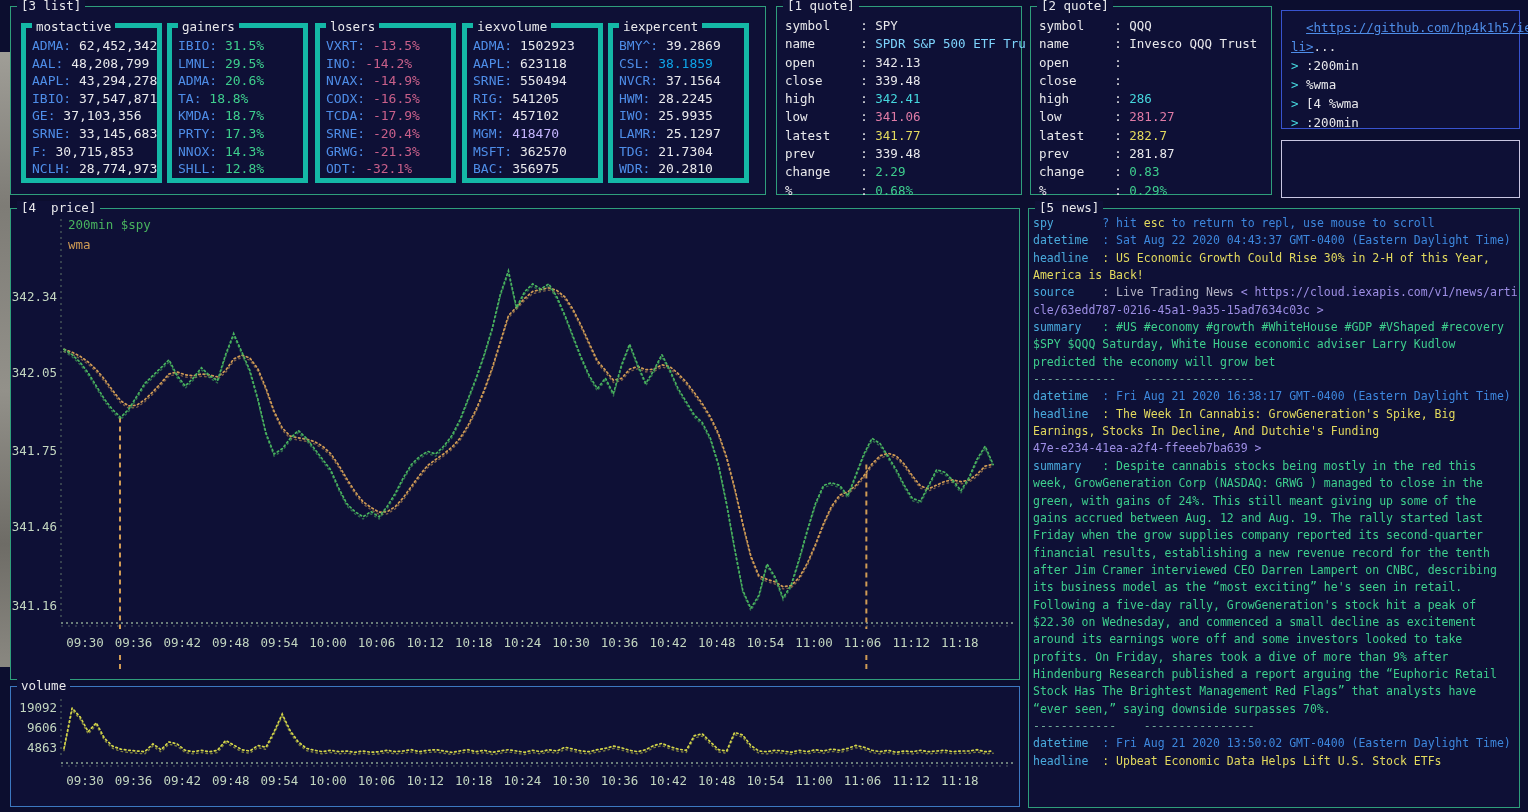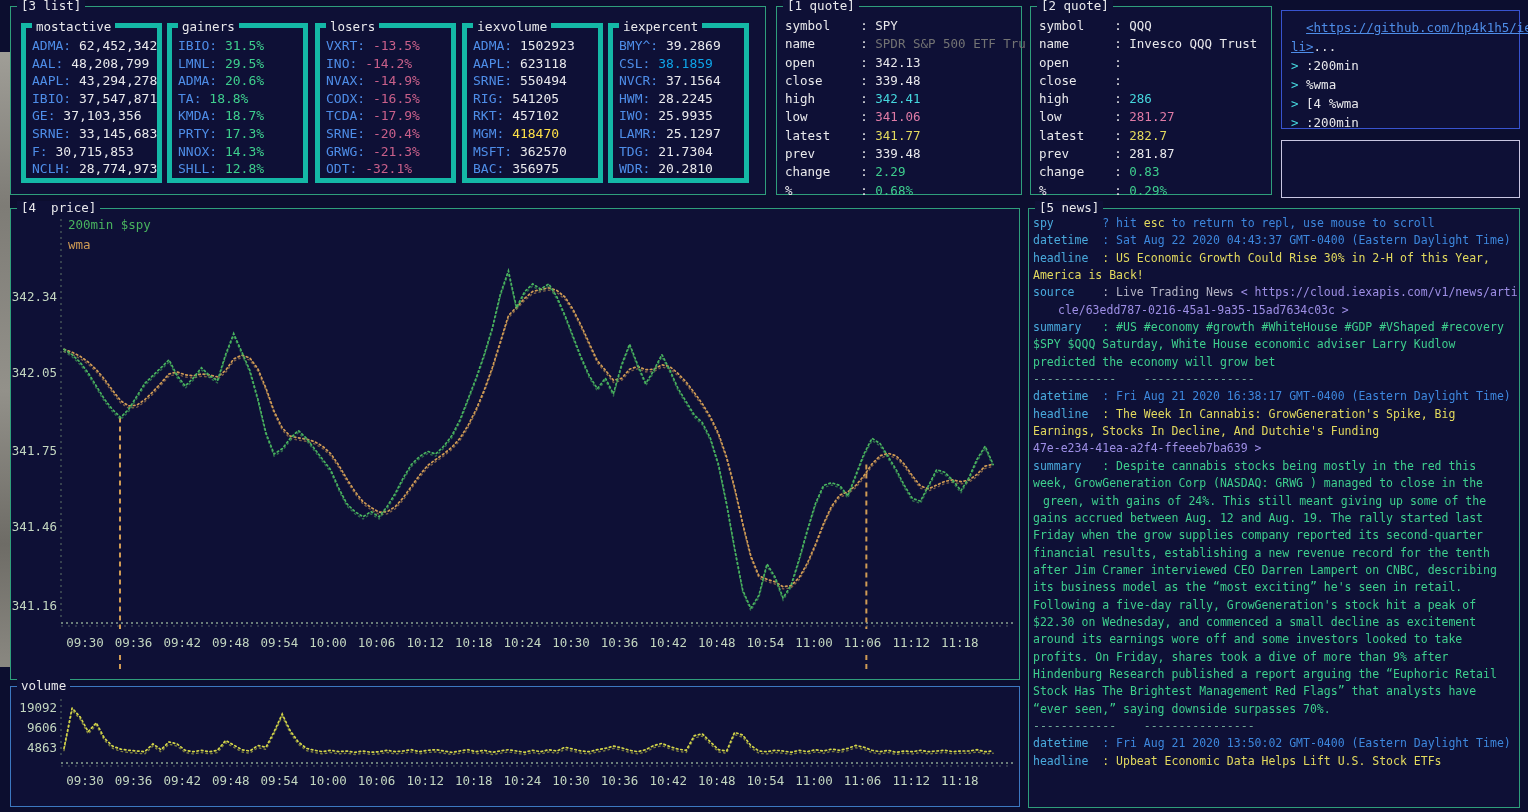--- a/index.html
+++ b/index.html
@@ -68,21 +68,21 @@
           </div>
         </div>
         <div class="subbox" style="left: 451px;">
           <span class="box-label" style="font-size: 13px;">iexvolume</span>
           <div style="padding-top: 9px;">
             <div class="lrow"><span style="color: rgb(78, 141, 232);">ADMA: </span><span style="color: rgb(233, 233, 236);">1502923</span></div>
             <div class="lrow"><span style="color: rgb(78, 141, 232);">AAPL: </span><span style="color: rgb(233, 233, 236);">623118</span></div>
             <div class="lrow"><span style="color: rgb(78, 141, 232);">SRNE: </span><span style="color: rgb(233, 233, 236);">550494</span></div>
             <div class="lrow"><span style="color: rgb(78, 141, 232);">RIG: </span><span style="color: rgb(233, 233, 236);">541205</span></div>
             <div class="lrow"><span style="color: rgb(78, 141, 232);">RKT: </span><span style="color: rgb(233, 233, 236);">457102</span></div>
-            <div class="lrow"><span style="color: rgb(78, 141, 232);">MGM: </span><span style="color: #fde047;">418470</span></div>
+            <div class="lrow"><span style="color: rgb(78, 141, 232);">MGM: </span><span style="color: #c4b5fd;">418470</span></div>
             <div class="lrow"><span style="color: rgb(78, 141, 232);">MSFT: </span><span style="color: rgb(233, 233, 236);">362570</span></div>
             <div class="lrow"><span style="color: rgb(78, 141, 232);">BAC: </span><span style="color: rgb(233, 233, 236);">356975</span></div>
           </div>
         </div>
         <div class="subbox" style="left: 597px;">
           <span class="box-label" style="font-size: 12.5px;">iexpercent</span>
           <div style="padding-top: 9px;">
             <div class="lrow"><span style="color: rgb(78, 141, 232);">BMY^: </span><span style="color: rgb(233, 233, 236);">39.2869</span></div>
             <div class="lrow"><span style="color: rgb(78, 141, 232);">CSL: </span><span style="color: #0ea5e9;">38.1859</span></div>
             <div class="lrow"><span style="color: rgb(78, 141, 232);">NVCR: </span><span style="color: rgb(233, 233, 236);">37.1564</span></div>
@@ -93,21 +93,21 @@
             <div class="lrow"><span style="color: rgb(78, 141, 232);">WDR: </span><span style="color: rgb(233, 233, 236);">20.2810</span></div>
           </div>
         </div>
       </div>
   </div>
 
   <div class="box" id="box-q1" style="left:776px;top:6px;width:246px;height:189px;">
     <span class="box-label">[1 quote]</span>
     <div class="qbody" id="q1-body" style="padding-top:10px;">
         <div class="qrow"><span style="color: rgb(233, 233, 236);">symbol    : </span><span style="color: rgb(233, 233, 236);">SPY</span></div>
-        <div class="qrow"><span style="color: rgb(233, 233, 236);">name      : </span><span style="color: #737373;">SPDR S&amp;P 500 ETF Tru</span></div>
+        <div class="qrow"><span style="color: rgb(233, 233, 236);">name      : </span><span style="color: #7dd3fc;">SPDR S&amp;P 500 ETF Tru</span></div>
         <div class="qrow"><span style="color: rgb(233, 233, 236);">open      : </span><span style="color: rgb(233, 233, 236);">342.13</span></div>
         <div class="qrow"><span style="color: rgb(233, 233, 236);">close     : </span><span style="color: rgb(233, 233, 236);">339.48</span></div>
         <div class="qrow"><span style="color: rgb(233, 233, 236);">high      : </span><span style="color: rgb(69, 215, 221);">342.41</span></div>
         <div class="qrow"><span style="color: rgb(233, 233, 236);">low       : </span><span style="color: rgb(224, 123, 166);">341.06</span></div>
         <div class="qrow"><span style="color: rgb(233, 233, 236);">latest    : </span><span style="color: rgb(227, 218, 94);">341.77</span></div>
         <div class="qrow"><span style="color: rgb(233, 233, 236);">prev      : </span><span style="color: rgb(233, 233, 236);">339.48</span></div>
         <div class="qrow"><span style="color: rgb(233, 233, 236);">change    : </span><span style="color: rgb(62, 207, 142);">2.29</span></div>
         <div class="qrow"><span style="color: rgb(233, 233, 236);">%         : </span><span style="color: rgb(62, 207, 142);">0.68%</span></div>
       </div>
   </div>
@@ -218,32 +218,32 @@
   </div>
 
   <div class="box" id="box-news" style="left:1028px;top:208px;width:492px;height:600px;">
     <span class="box-label">[5 news]</span>
     <div id="news-body">
         <div class="nline"><span style="color: rgb(73, 170, 221);">spy       </span><span style="color: rgb(61, 135, 221);">? hit </span><span style="color: rgb(227, 218, 94);">esc</span><span style="color: rgb(61, 135, 221);"> to return to repl, use mouse to scroll</span></div>
         <div class="nline"><span style="color: rgb(73, 170, 221);">datetime  </span><span style="color: rgb(61, 135, 221);">: Sat Aug 22 2020 04:43:37 GMT-0400 (Eastern Daylight Time)</span></div>
         <div class="nline"><span style="color: rgb(73, 170, 221);">headline  </span><span style="color: rgb(227, 218, 94);">: US Economic Growth Could Rise 30% in 2-H of this Year,</span></div>
         <div class="nline"><span style="color: rgb(227, 218, 94);">America is Back!</span></div>
         <div class="nline"><span style="color: rgb(73, 170, 221);">source    </span><span style="color: rgb(181, 181, 197);">: Live Trading News </span><span style="color: rgb(158, 143, 230);">&lt; https://cloud.iexapis.com/v1/news/arti</span></div>
-        <div class="nline"><span style="color: rgb(158, 143, 230); margin-left: 25px;">cle/63edd787-0216-45a1-9a35-15ad7634c03c &gt;</span></div>
+        <div class="nline"><span style="color: rgb(158, 143, 230);">cle/63edd787-0216-45a1-9a35-15ad7634c03c &gt;</span></div>
         <div class="nline"><span style="color: rgb(73, 170, 221);">summary   </span><span style="color: rgb(62, 207, 142);">: #US #economy #growth #WhiteHouse #GDP #VShaped #recovery</span></div>
         <div class="nline"><span style="color: rgb(62, 207, 142);">$SPY $QQQ Saturday, White House economic adviser Larry Kudlow</span></div>
         <div class="nline"><span style="color: rgb(62, 207, 142);">predicted the economy will grow bet</span></div>
         <div class="nline"><span style="color: rgb(111, 168, 150);">------------    ----------------</span></div>
         <div class="nline"><span style="color: rgb(73, 170, 221);">datetime  </span><span style="color: rgb(61, 135, 221);">: Fri Aug 21 2020 16:38:17 GMT-0400 (Eastern Daylight Time)</span></div>
         <div class="nline"><span style="color: rgb(73, 170, 221);">headline  </span><span style="color: rgb(227, 218, 94);">: The Week In Cannabis: GrowGeneration's Spike, Big</span></div>
         <div class="nline"><span style="color: rgb(227, 218, 94);">Earnings, Stocks In Decline, And Dutchie's Funding</span></div>
         <div class="nline"><span style="color: rgb(158, 143, 230);">47e-e234-41ea-a2f4-ffeeeb7ba639 &gt;</span></div>
         <div class="nline"><span style="color: rgb(73, 170, 221);">summary   </span><span style="color: rgb(62, 207, 142);">: Despite cannabis stocks being mostly in the red this</span></div>
         <div class="nline"><span style="color: rgb(62, 207, 142);">week, GrowGeneration Corp (NASDAQ: GRWG ) managed to close in the</span></div>
-        <div class="nline"><span style="color: rgb(62, 207, 142); margin-left: 10px;">green, with gains of 24%. This still meant giving up some of the</span></div>
+        <div class="nline"><span style="color: rgb(62, 207, 142);">green, with gains of 24%. This still meant giving up some of the</span></div>
         <div class="nline"><span style="color: rgb(62, 207, 142);">gains accrued between Aug. 12 and Aug. 19. The rally started last</span></div>
         <div class="nline"><span style="color: rgb(62, 207, 142);">Friday when the grow supplies company reported its second-quarter</span></div>
         <div class="nline"><span style="color: rgb(62, 207, 142);">financial results, establishing a new revenue record for the tenth</span></div>
         <div class="nline"><span style="color: rgb(62, 207, 142);">after Jim Cramer interviewed CEO Darren Lampert on CNBC, describing</span></div>
         <div class="nline"><span style="color: rgb(62, 207, 142);">its business model as the “most exciting” he's seen in retail.</span></div>
         <div class="nline"><span style="color: rgb(62, 207, 142);">Following a five-day rally, GrowGeneration's stock hit a peak of</span></div>
         <div class="nline"><span style="color: rgb(62, 207, 142);">$22.30 on Wednesday, and commenced a small decline as excitement</span></div>
         <div class="nline"><span style="color: rgb(62, 207, 142);">around its earnings wore off and some investors looked to take</span></div>
         <div class="nline"><span style="color: rgb(62, 207, 142);">profits. On Friday, shares took a dive of more than 9% after</span></div>
         <div class="nline"><span style="color: rgb(62, 207, 142);">Hindenburg Research published a report arguing the “Euphoric Retail</span></div>

